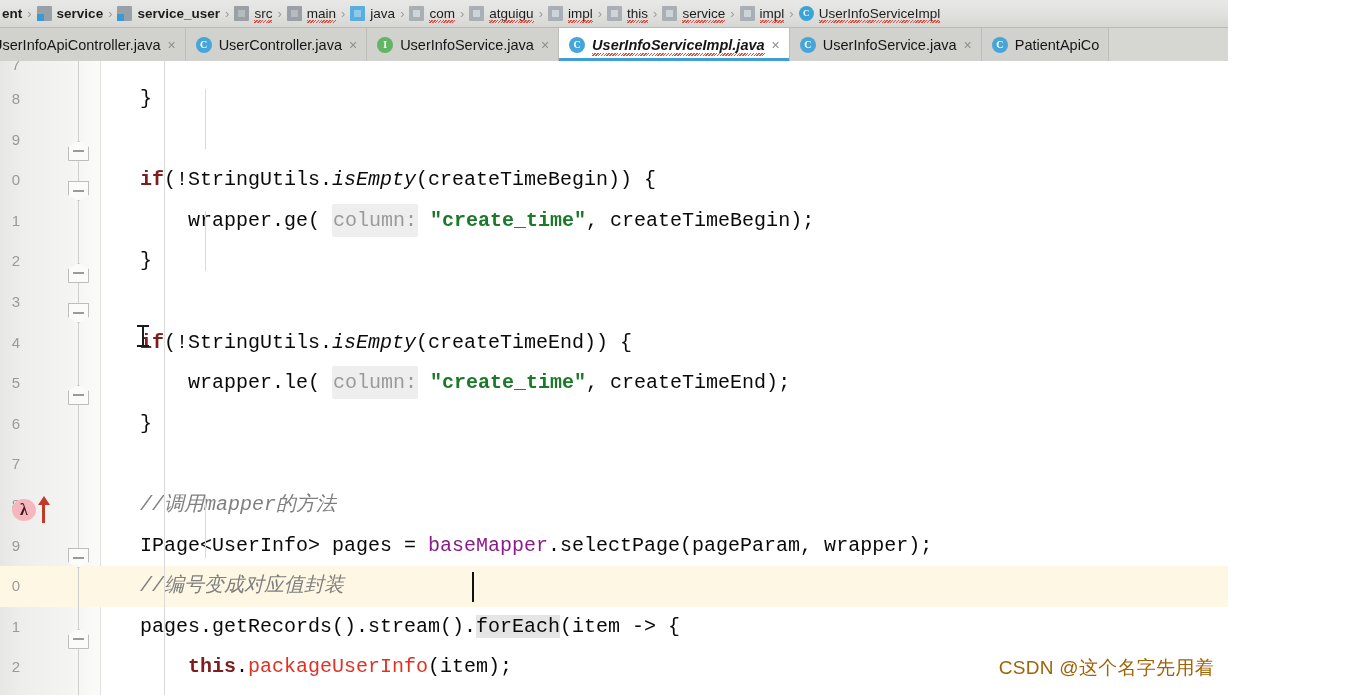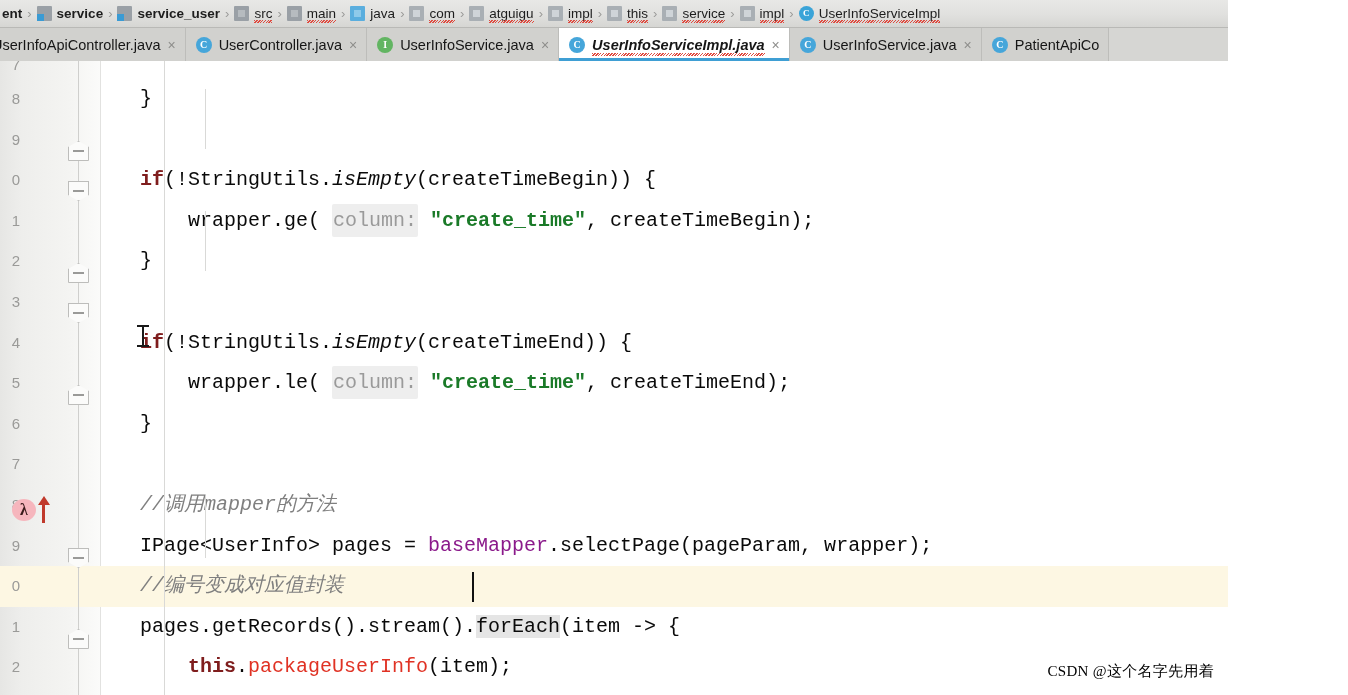--- a/index.html
+++ b/index.html
@@ -397,23 +397,23 @@
     width: 0; height: 0;
     border-left: 6px solid transparent;
     border-right: 6px solid transparent;
     border-bottom: 9px solid #c0392b;
   }
 
   
   .watermark {
     position: absolute;
     right: 14px; bottom: 14px;
-    font-size: 15px;
-    color: #000000;
-    font-family: Liberation Serif, serif;
+    font-size: 19px;
+    color: #a16207;
+    font-family: Liberation Sans, sans-serif;
     letter-spacing: 0.3px;
     white-space: nowrap;
   }
 </style>
 </head>
 <body>
 
 <div id="app">
 
   <div class="breadcrumb-bar">

